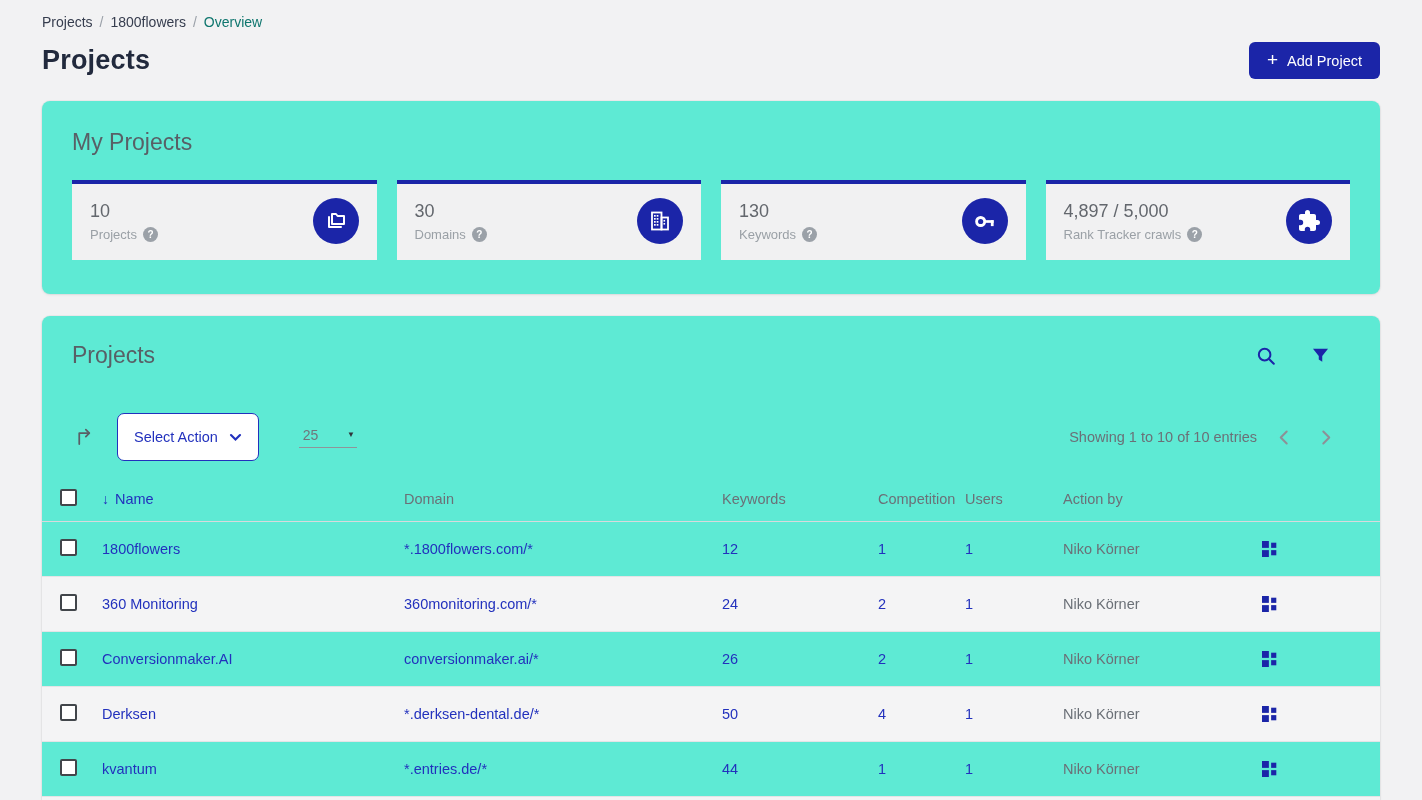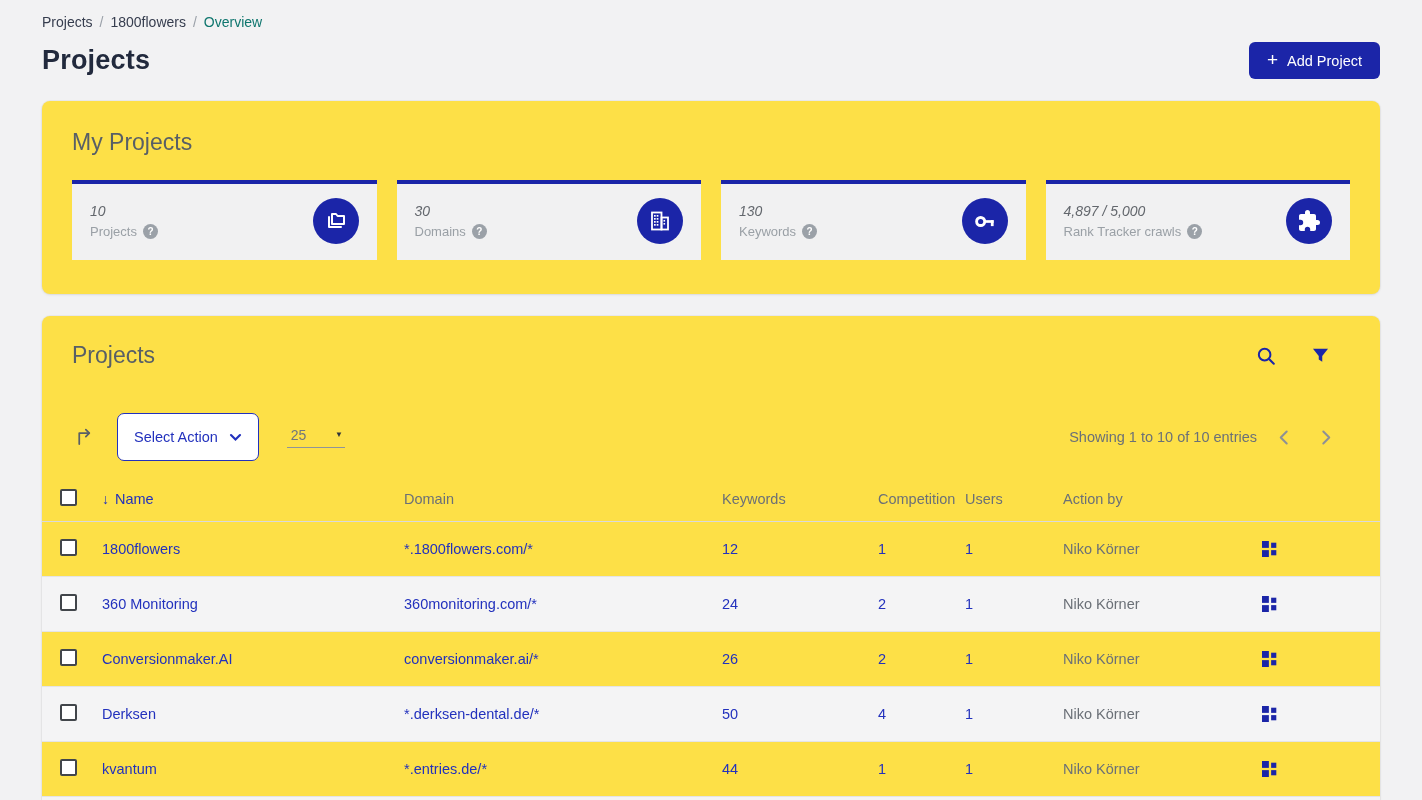--- a/index.html
+++ b/index.html
@@ -22,33 +22,33 @@
 
   .add-project-btn {
     background:#1b25a8; color:#fff; border:none; border-radius:6px;
     font-family:inherit; font-size:14.5px; font-weight:500;
     padding:0 18px; height:37px; display:flex; align-items:center; gap:9px; cursor:pointer;
   }
   .add-project-btn .plus { font-size:19px; font-weight:400; line-height:1; margin-top:-2px; }
 
   
   .card {
-    background:#fde047; border-radius:8px; margin-top:22px;
+    background:#5eead4; border-radius:8px; margin-top:22px;
     box-shadow:0 1px 3px rgba(0,0,0,.07), 0 0 0 1px rgba(0,0,0,.03);
   }
   .card-title { font-size:23px; font-weight:400; color:#585f66; }
 
   .card-my-projects { padding:28px 30px 34px; }
   .stats-grid { display:grid; grid-template-columns:repeat(4,1fr); gap:20px; margin-top:24px; }
   .stat-box {
     border-top:4px solid #1b25a8; background:#f1f1f2;
     padding:14px 18px 16px; display:flex; justify-content:space-between; align-items:center;
     min-height:78px;
   }
-  .stat-value { font-size:14px; color:#63676d;font-style:italic; }
+  .stat-value { font-size:18px; color:#63676d; }
   .stat-label { font-size:13px; color:#9aa0a6; margin-top:5px; display:flex; align-items:center; gap:6px; }
   .help-icon {
     width:15px; height:15px; border-radius:50%; background:#9ba1a8; color:#fff;
     font-size:10px; font-weight:700; display:inline-flex; align-items:center; justify-content:center;
     cursor:pointer;
   }
   .stat-circle {
     width:46px; height:46px; border-radius:50%; background:#1b25a8;
     display:flex; align-items:center; justify-content:center; flex:none;
   }
@@ -63,21 +63,21 @@
   .controls-left { display:flex; align-items:center; gap:20px; }
   .export-btn { background:none; border:none; cursor:pointer; display:flex; padding:2px; }
   .select-action-btn {
     background:#fff; border:1px solid #2231bd; border-radius:7px; color:#2231bd;
     font-family:inherit; font-size:14.5px; padding:0 16px; height:48px;
     display:flex; align-items:center; gap:11px; cursor:pointer;
   }
   .page-size {
     display:flex; align-items:center; justify-content:space-between;
     width:58px; border-bottom:1px solid #8f9499; padding:0 2px 4px 4px;
-    font-size:14px; color:#70757c; cursor:pointer; margin-left:8px;
+    font-size:14px; color:#70757c; cursor:pointer; margin-left:20px;
   }
   .page-size .tri { font-size:8px; color:#30343a; }
   .controls-right { display:flex; align-items:center; gap:8px; }
   .showing-text { font-size:14.5px; color:#6b7077; margin-right:1px; }
   .pager-btn { background:none; border:none; cursor:pointer; padding:4px 12px; display:flex; }
 
   
   table.projects-table { width:100%; border-collapse:collapse; margin-top:16px; table-layout:fixed; }
   .projects-table th, .projects-table td { text-align:left; padding:0 0 0 16px; font-size:14.5px; }
   .projects-table thead tr { height:44px; border-bottom:1px solid #d9d9dc; }

